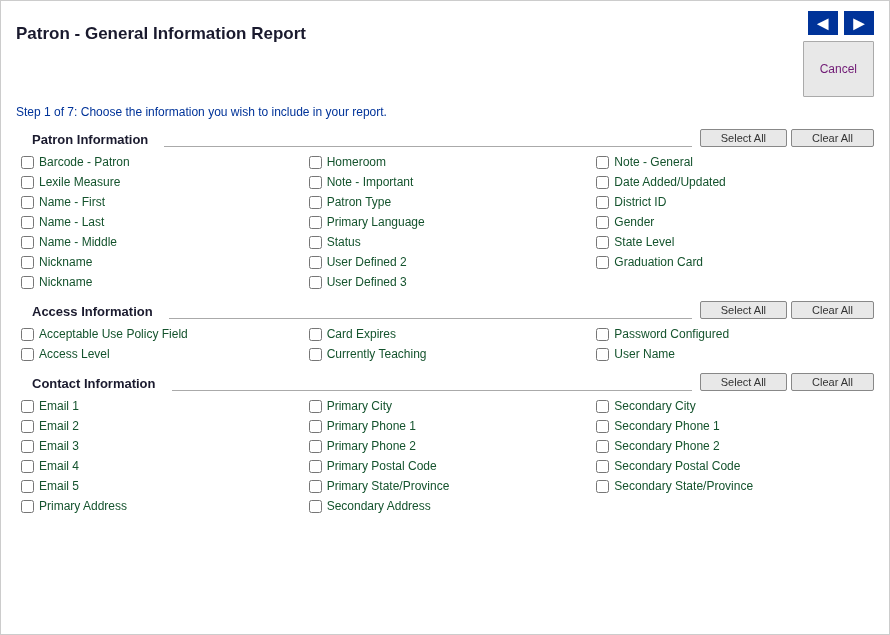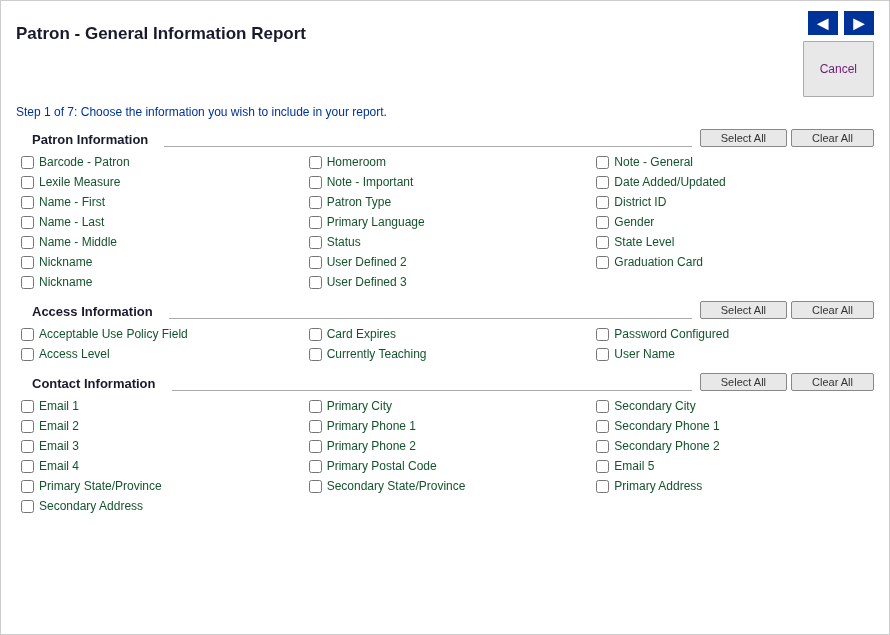--- a/index.html
+++ b/index.html
@@ -327,20 +327,24 @@
           <div class="checkbox-item">
             <input type="checkbox" style="">
             <span class="checkbox-label">Email 4</span>
           </div>
           <div class="checkbox-item">
             <input type="checkbox" style="">
             <span class="checkbox-label">Primary Postal Code</span>
           </div>
           <div class="checkbox-item">
             <input type="checkbox" style="">
+            <span class="checkbox-label">Secondary Postal Code</span>
+          </div>
+          <div class="checkbox-item">
+            <input type="checkbox" style="">
             <span class="checkbox-label">Email 5</span>
           </div>
           <div class="checkbox-item">
             <input type="checkbox" style="">
             <span class="checkbox-label">Primary State/Province</span>
           </div>
           <div class="checkbox-item">
             <input type="checkbox" style="">
             <span class="checkbox-label">Secondary State/Province</span>
           </div>

